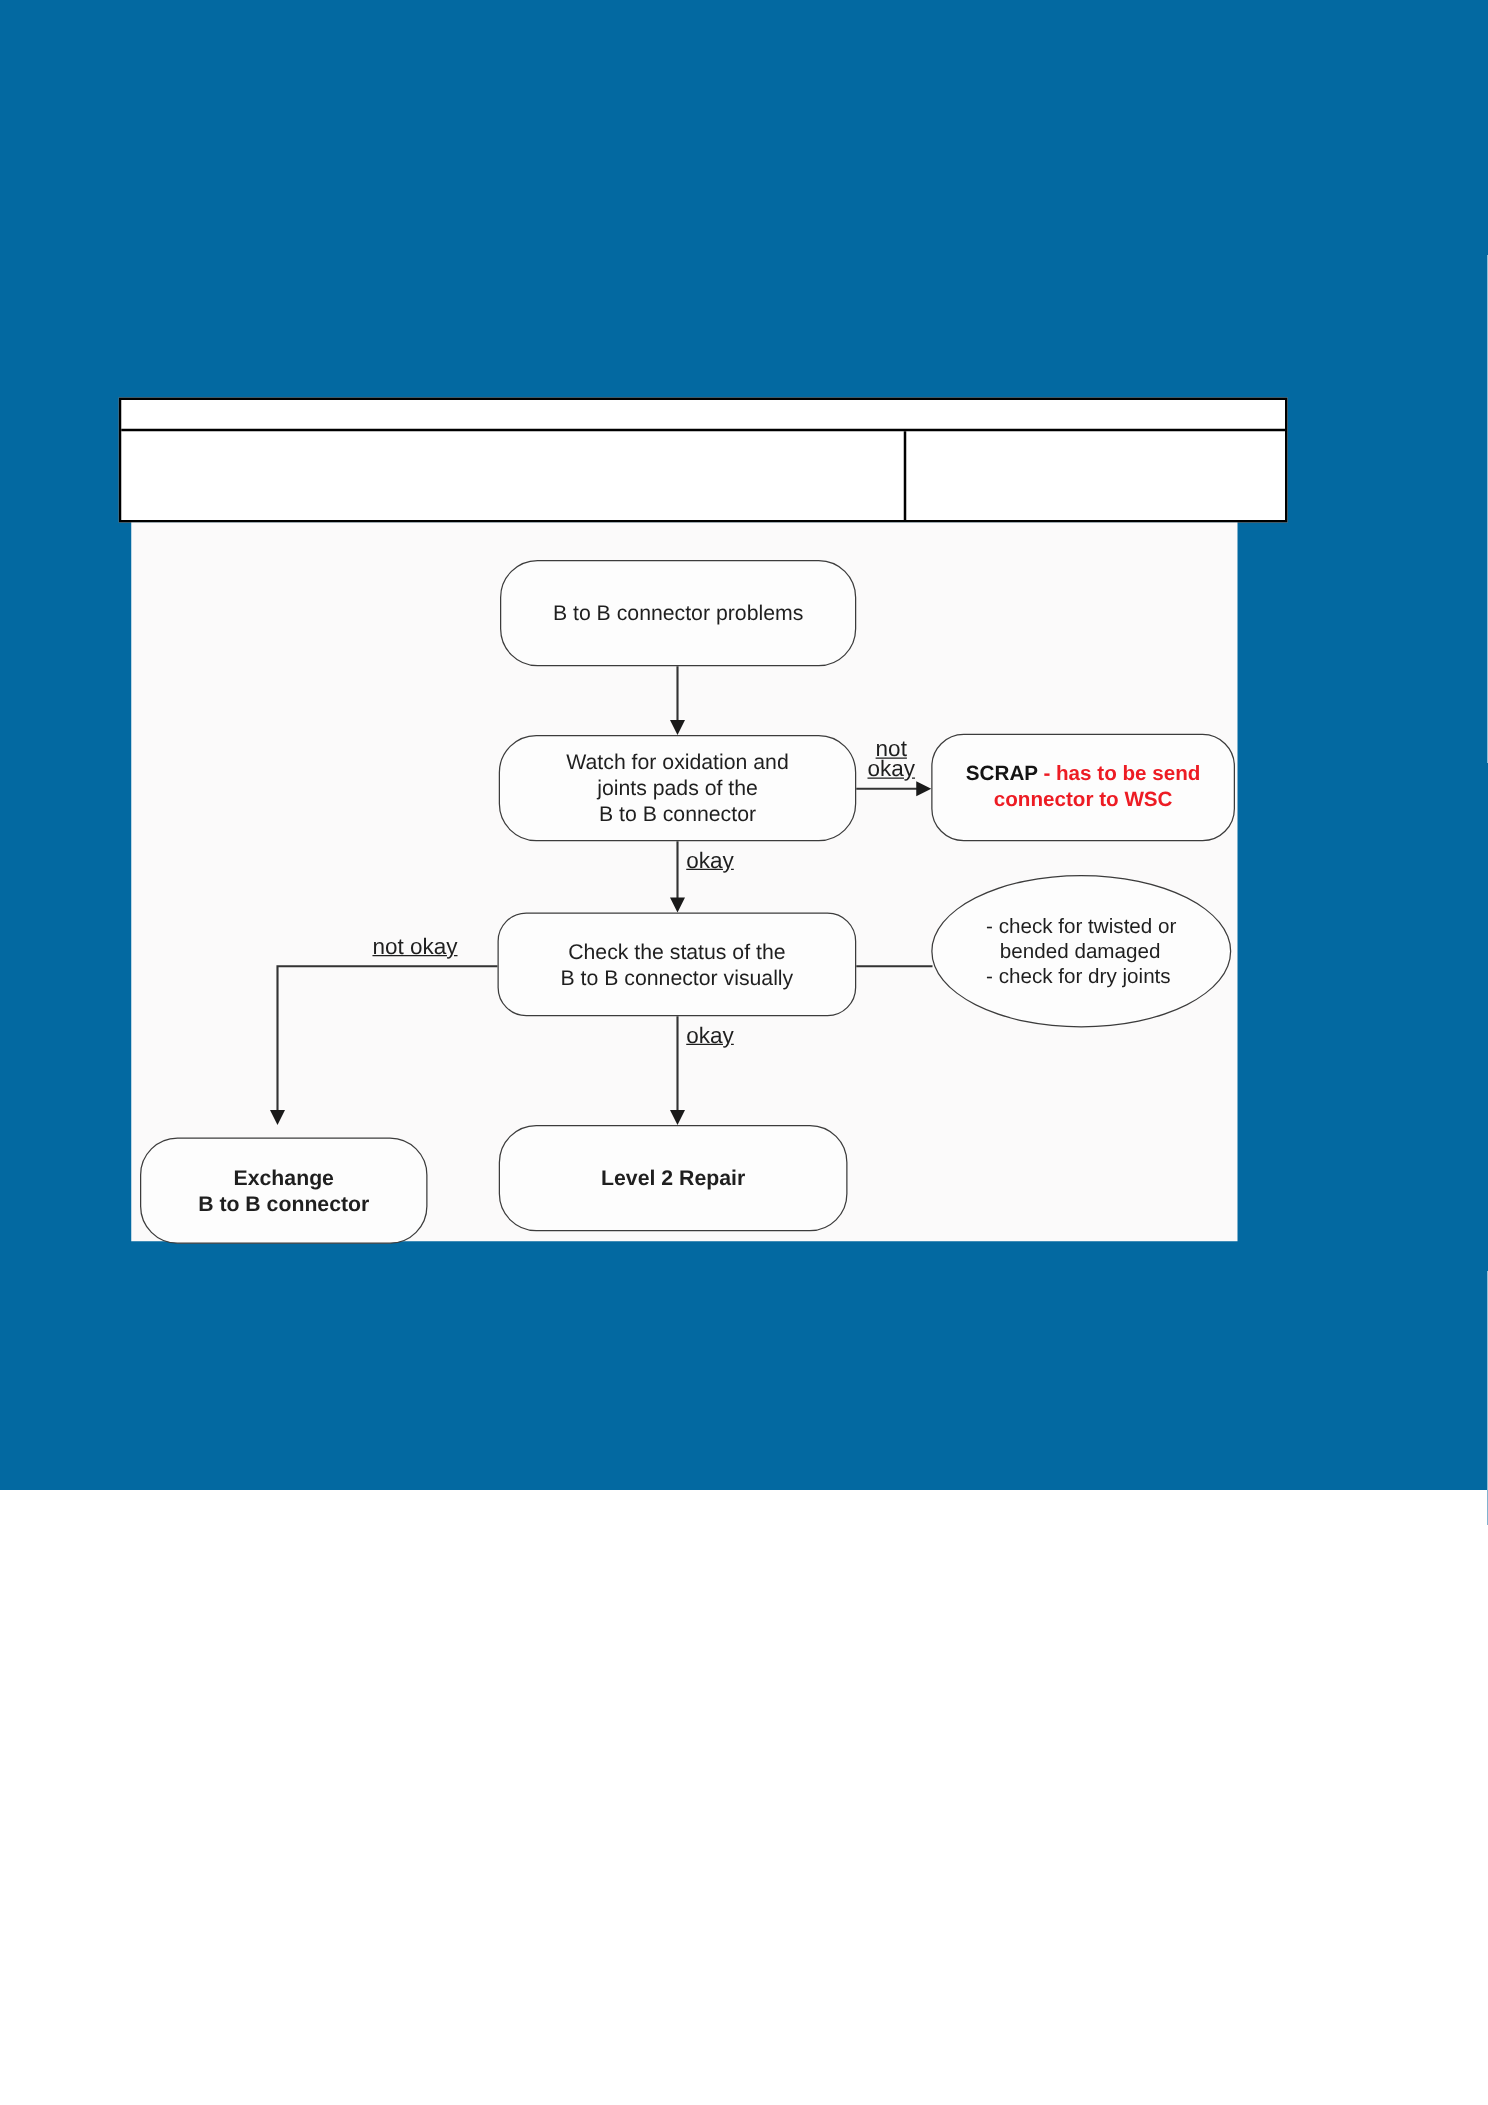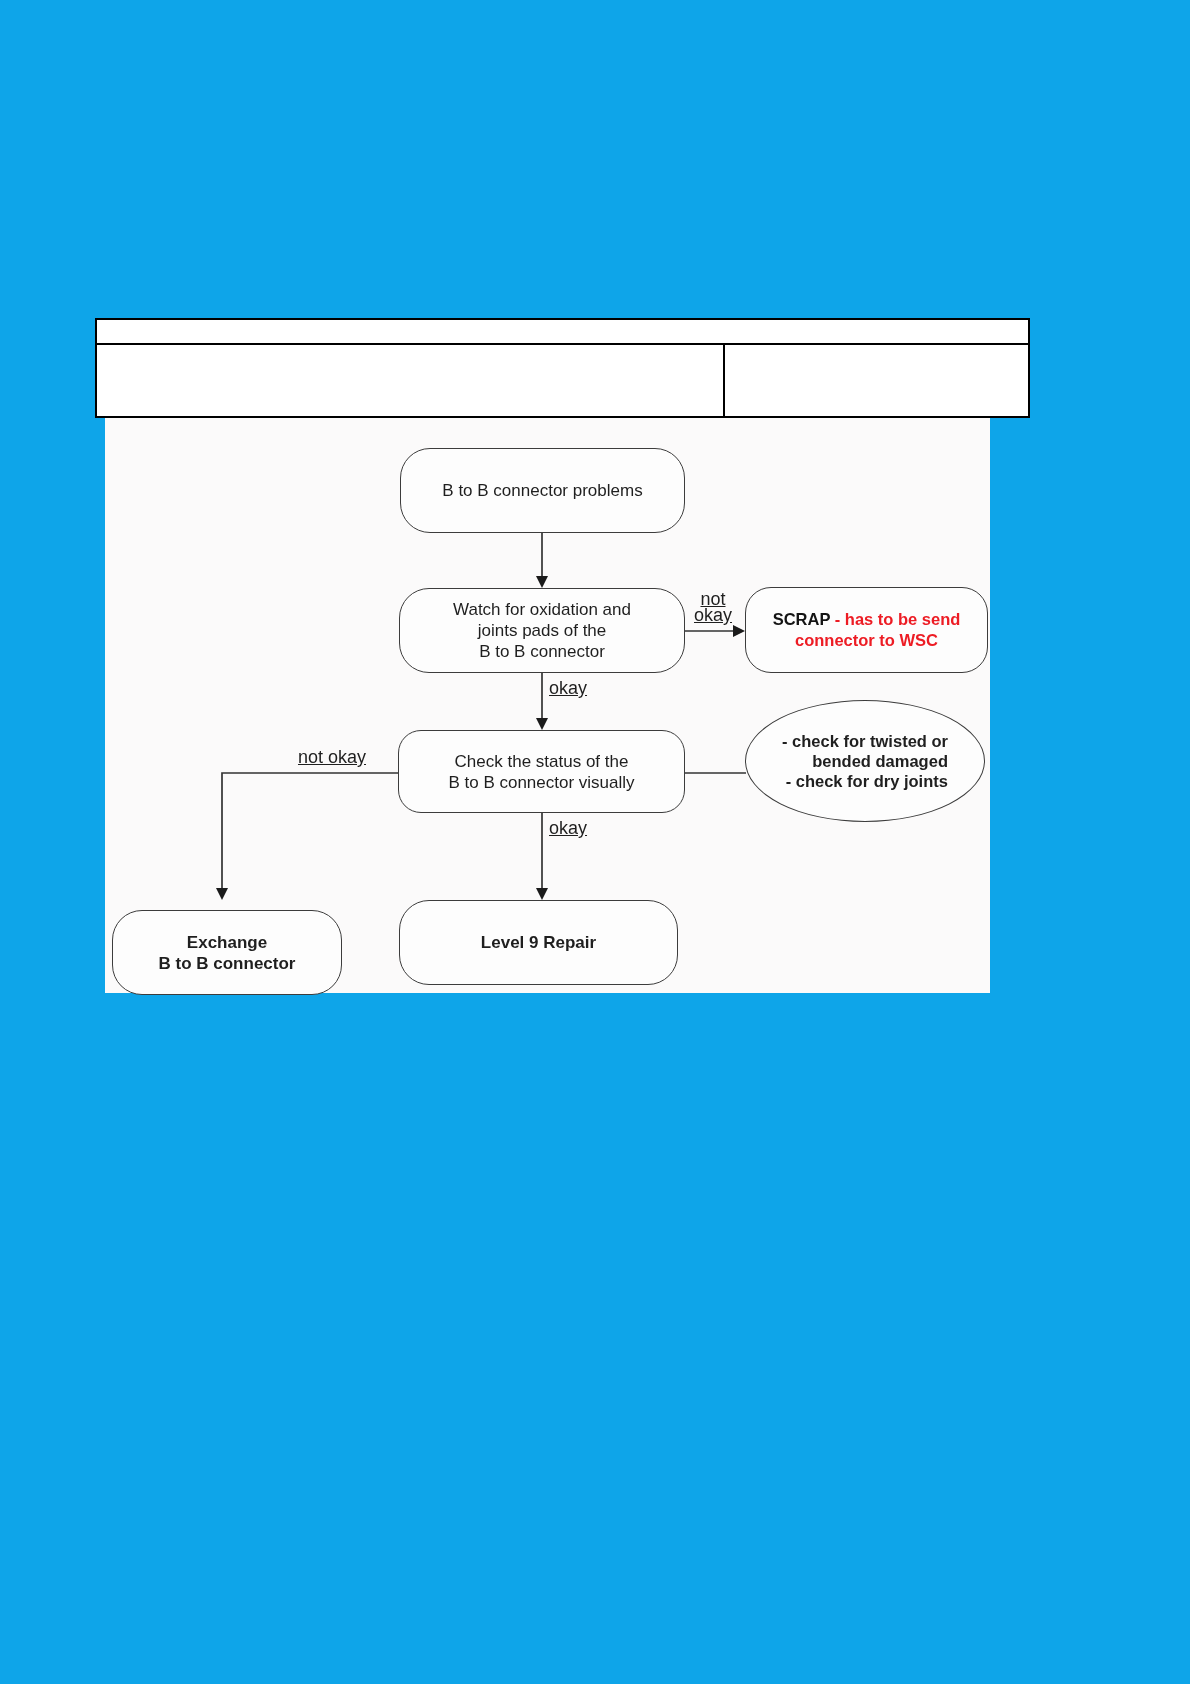--- a/index.html
+++ b/index.html
@@ -1,19 +1,19 @@
 <!DOCTYPE html>
 <html><head>
 <meta charset="utf-8">
 <style>
   html,body { margin:0; padding:0; background:#ffffff; }
   .page {
     position:relative;
-    width:1190px; height:1684px;
-    background:#0ea5e9;
+    width:1190px; height:1192px;
+    background:#0369a1;
     font-family:"Liberation Sans", sans-serif;
     color:#1a1a1a;
     overflow:hidden;
   }
 
   
   .doc-table {
     position:absolute; left:95px; top:318px;
     width:935px; height:100px;
     border:2px solid #000;
@@ -55,21 +55,21 @@
                    border-radius:26px; font-weight:bold; font-size:16.5px; line-height:21px; }
   .node-check    { left:293px; top:312px; width:287px; height:83px;border-radius:23px; }
   .node-notes    { left:640px; top:282px; width:240px; height:122px;
                    border-radius:50%; font-size:16.5px; line-height:20px; }
   .node-exchange { left:7px;   top:492px; width:230px; height:85px;align-items:center; }
   .node-repair   { left:294px; top:482px; width:279px; height:85px; }
 
   .scrap-red { color:#ed1c24;text-align:center; }
   .scrap-black { color:#141414; }
 
-  .notes-lines { text-align:right;font-weight:bold; }
+  .notes-lines { text-align:left; }
   .notes-indent { padding-left:11px; display:block; }
   .notes-line { display:block; }
 
   .edge-svg { position:absolute; left:0; top:0; pointer-events:none; }
 
   .edge-label {
     position:absolute;
     font-size:18px; line-height:16px; color:#1f1f1f;
     white-space:nowrap;
     text-decoration:underline;
@@ -136,21 +136,21 @@
         <span class="notes-line">- check for dry joints</span>
       </span>
     </div>
 
     <div class="node node-exchange bold">
       <span>Exchange</span>
       <span>B to B connector</span>
     </div>
 
     <div class="node node-repair bold">
-      <span>Level 9 Repair</span>
+      <span>Level 2 Repair</span>
     </div>
 
     <div class="edge-label lbl-center" style="left:582px; top:173px; width:52px;">
       <span>not</span><br>
       <span>okay</span>
     </div>
 
     <div class="edge-label" style="left:444px; top:262px;">okay</div>
 
     <div class="edge-label lbl-center" style="left:186px; top:331px; width:82px;">not okay</div>

